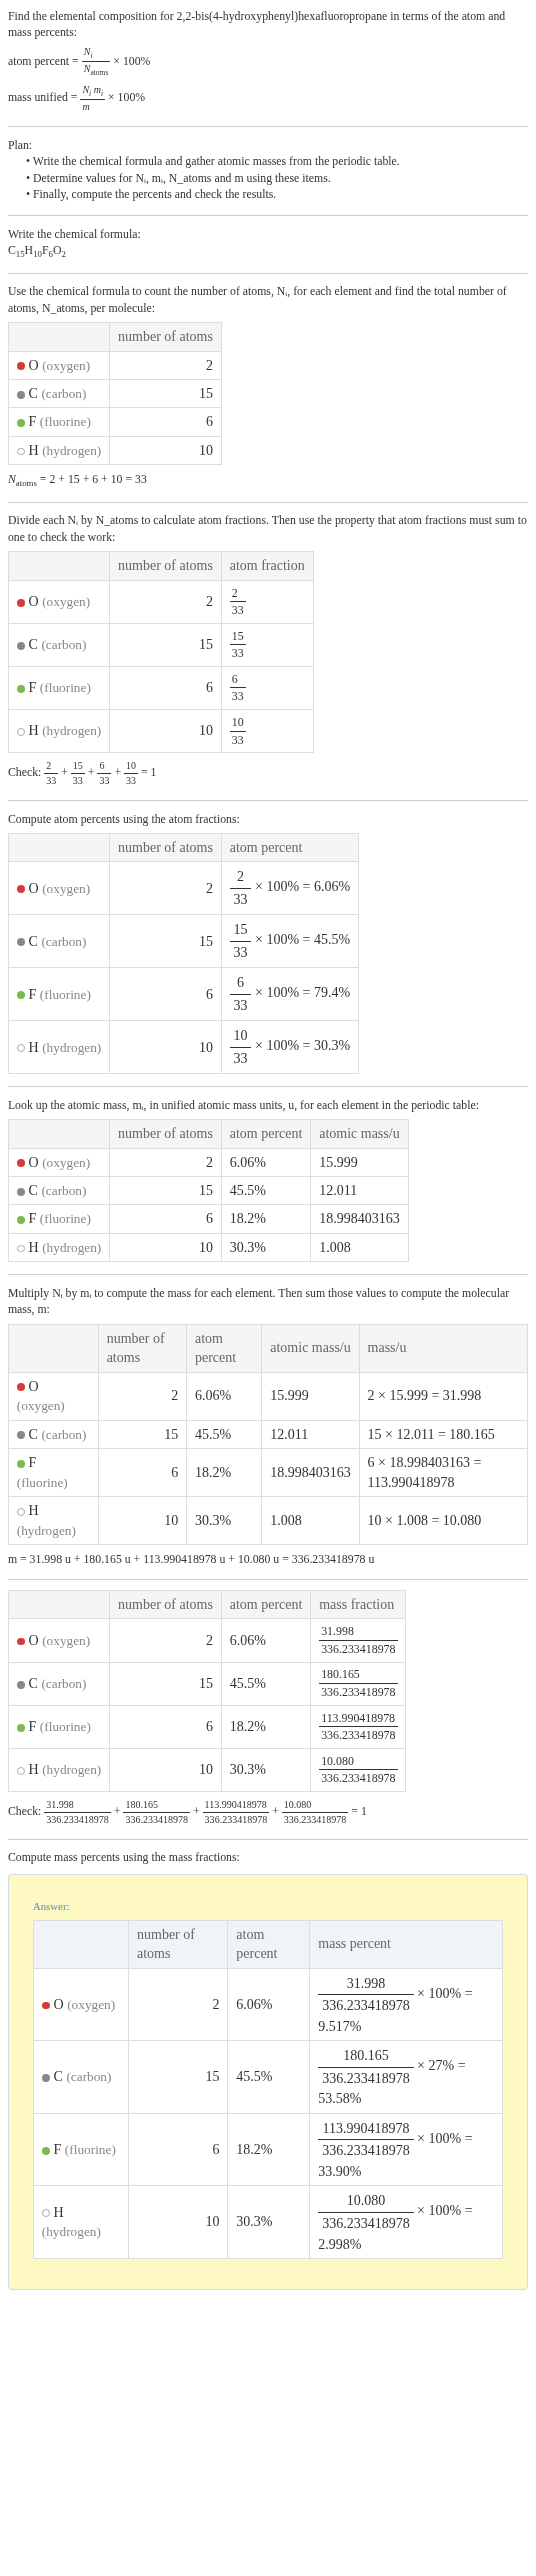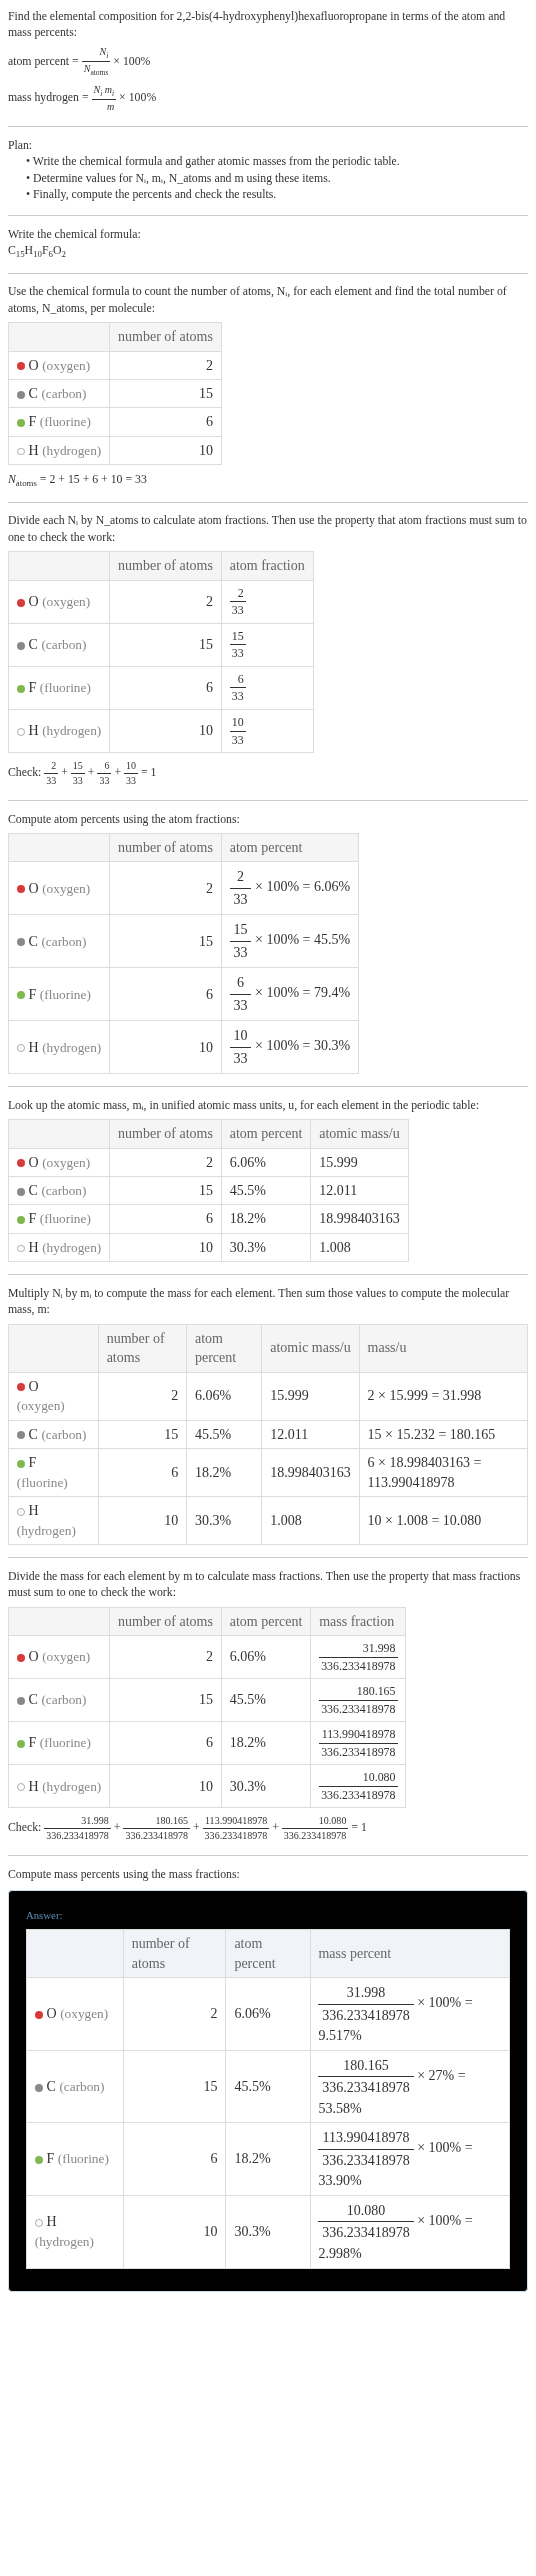--- a/index.html
+++ b/index.html
@@ -1,52 +1,52 @@
 <!DOCTYPE html>
 <html><head>
 <meta charset="utf-8">
 <style>
 * { box-sizing: border-box; margin: 0; padding: 0; }
 body { font-family: Georgia, serif; font-size: 11.8px; color: #333; background: #fff; width: 536px; padding: 7.9px; line-height: 1.4; }
 .section { margin-bottom: 11.8px; }
 hr { border: none; border-top: 1px solid #ccc; margin: 9.8px 0; }
 .formula { font-family: Georgia, serif; margin: 3.9px 0; }
 .sub { font-size: 0.75em; vertical-align: sub; }
-.frac { display: inline-block; vertical-align: middle; text-align: right; font-size: 0.85em; }
+.frac { display: inline-block; vertical-align: middle; text-align: left; font-size: 0.85em; }
 .frac .num { display: block; border-bottom: 1px solid #333; padding: 0 2px; }
 .frac .den { display: block; padding: 0 2px; }
 .bigfrac { display: inline-block; vertical-align: middle; text-align: center; }
 .bigfrac .num { display: block; border-bottom: 1px solid #333; padding: 1px 3.9px; }
 .bigfrac .den { display: block; padding: 1px 3.9px; }
 table { border-collapse: collapse; margin: 5.9px 0; font-size: 14px; }
 th, td { border: 1px solid #ddd; padding: 3.9px 7.9px; text-align: left; }
 th { background: #f5f5f5; font-weight: normal; color: #666; }
 td.num { text-align: right; }
 .dot { display: inline-block; width: 7.9px; height: 7.9px; border-radius: 50%; margin-right: 3.9px; vertical-align: middle; }
 .dot-o { background: #d83a3a; }
 .dot-c { background: #888; }
 .dot-f { background: #7fb84f; }
 .dot-h { background: #fff; border: 1px solid #aaa; }
 .label { color: #888; font-size: 0.95em; text-align: center; }
-.answer-box { background: #000000; border: 1px solid #cde; border-radius: 3.9px; padding: 17px; margin-top: 7.9px; }
+.answer-box { background: #fef9c3; border: 1px solid #cde; border-radius: 3.9px; padding: 24px; margin-top: 7.9px; }
 .answer-box .answer-label { color: #5a8fb5; font-size: 10.8px; margin-bottom: 5.9px; display: block; }
 .answer-box table { background: #fff; }
 .answer-box th { background: #f0f4f8; }
 .plan-item { margin-left: 18px; }
 </style>
 </head>
 <body>
 
 <div class="section">
   <div>Find the elemental composition for 2,2-bis(4-hydroxyphenyl)hexafluoropropane in terms of the atom and mass percents:</div>
   <div class="formula">
     <span>atom percent = </span><span class="frac"><span class="num"><i>N<span class="sub">i</span></i></span><span class="den"><i>N</i><span class="sub">atoms</span></span></span><span> × 100%</span>
   </div>
   <div class="formula">
-    <span>mass hydrogen = </span><span class="frac"><span class="num"><i>N<span class="sub">i</span> m<span class="sub">i</span></i></span><span class="den"><i>m</i></span></span><span> × 100%</span>
+    <span>mass unified = </span><span class="frac"><span class="num"><i>N<span class="sub">i</span> m<span class="sub">i</span></i></span><span class="den"><i>m</i></span></span><span> × 100%</span>
   </div>
 </div>
 
 <hr>
 
 <div class="section">
   <div>Plan:</div>
   <div class="plan-item">• Write the chemical formula and gather atomic masses from the periodic table.</div>
   <div class="plan-item">• Determine values for Nᵢ, mᵢ, N_atoms and m using these items.</div>
   <div class="plan-item">• Finally, compute the percents and check the results.</div>
@@ -223,44 +223,44 @@
           <td class="num">2</td>
           <td>6.06%</td>
           <td>15.999</td>
           <td>2 × 15.999 = 31.998</td>
         </tr>
     <tr>
           <td><span class="dot dot-c"></span><span>C</span> <span class="label">(carbon)</span></td>
           <td class="num">15</td>
           <td>45.5%</td>
           <td>12.011</td>
-          <td>15 × 15.232 = 180.165</td>
+          <td>15 × 12.011 = 180.165</td>
         </tr>
     <tr>
           <td><span class="dot dot-f"></span><span>F</span> <span class="label">(fluorine)</span></td>
           <td class="num">6</td>
           <td>18.2%</td>
           <td>18.998403163</td>
           <td>6 × 18.998403163 = 113.990418978</td>
         </tr>
     <tr>
           <td><span class="dot dot-h"></span><span>H</span> <span class="label">(hydrogen)</span></td>
           <td class="num">10</td>
           <td>30.3%</td>
           <td>1.008</td>
           <td>10 × 1.008 = 10.080</td>
         </tr>
   </tbody>
     </table>
-</div>
-
-<hr>
-
-<div class="section">
-  <div>Divide the mass for each element by m to calculate mass fractions. Then use the property that mass fractions must sum to one to check the work:</div>
+  <div>m = 31.998 u + 180.165 u + 113.990418978 u + 10.080 u = 336.233418978 u</div>
+</div>
+
+<hr>
+
+<div class="section">
   <table>
     <tbody>
         <tr>
           <th></th>
           <th>number of atoms</th>
           <th>atom percent</th>
           <th>mass fraction</th>
         </tr>
     <tr>
           <td><span class="dot dot-o"></span><span>O</span> <span class="label">(oxygen)</span></td>

